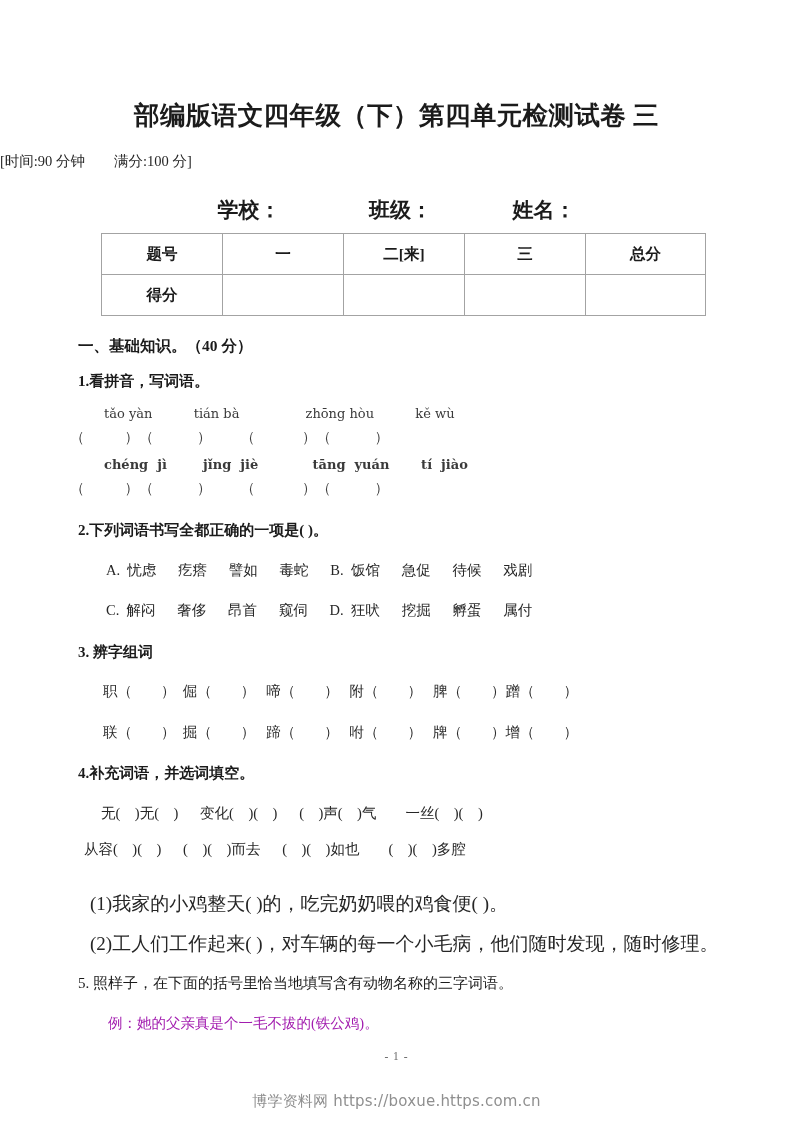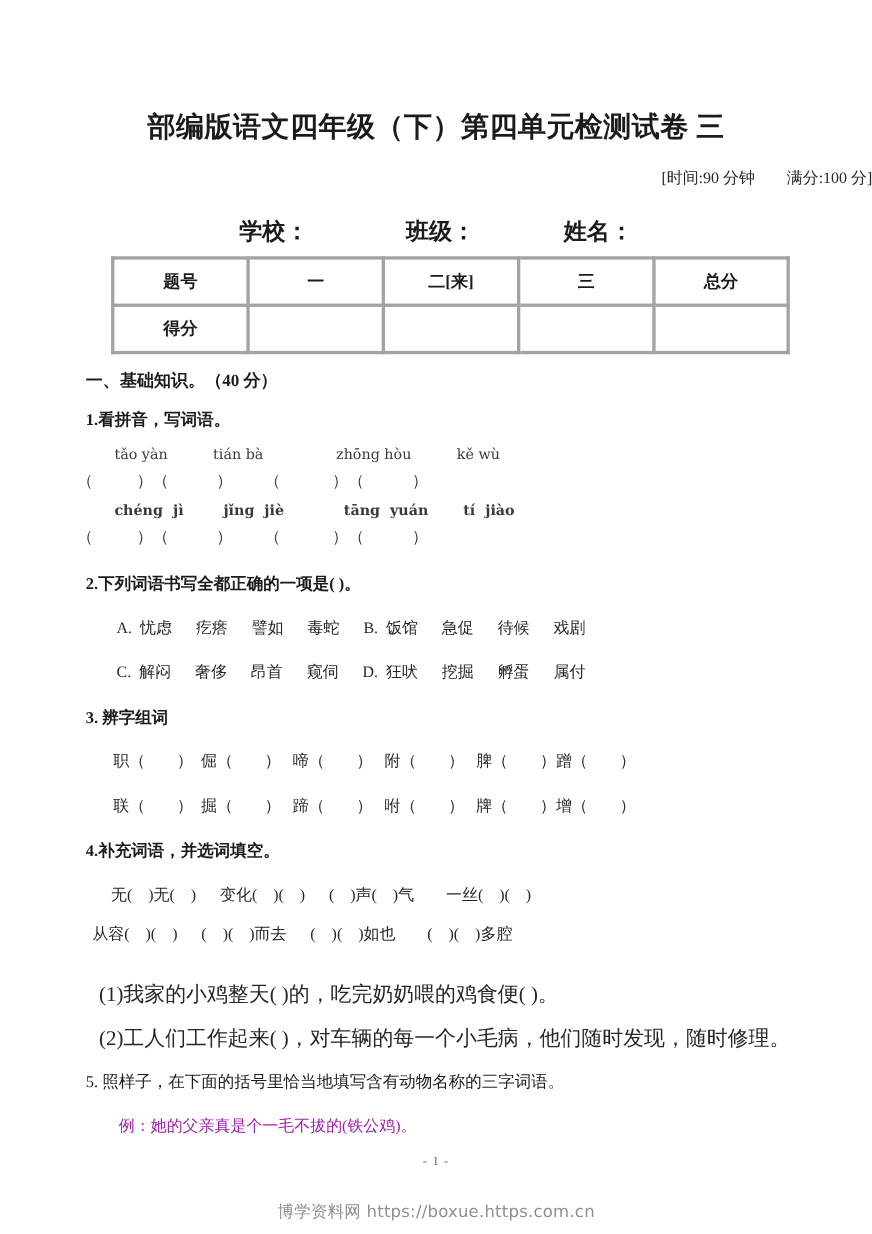--- a/index.html
+++ b/index.html
@@ -33,21 +33,21 @@
     font-size: 25.5px;
     font-weight: bold;
     letter-spacing: 0.4px;
     font-family: "Liberation Serif", "DejaVu Serif", serif;
   }
   .doc-subtitle {
     position: absolute;
     left: 0;
     top: 128px;
     width: 793px;
-    text-align: right;
+    text-align: left;
     font-size: 14.5px;
     color: #262626;
   }
 
   
   .info-line {
     position: absolute;
     left: 0;
     top: 172px;
     width: 793px;
@@ -62,21 +62,21 @@
   
   .score-table {
     position: absolute;
     left: 101px;
     top: 209px;
     width: 589px;
     border-collapse: collapse;
     table-layout: fixed;
   }
   .score-table td {
-    border: 3px solid #a3a3a3;
+    border: 1px solid #a3a3a3;
     height: 38px;
     text-align: center;
     vertical-align: middle;
     font-size: 15.5px;
     font-weight: bold;
   }
   .score-table .c0 { width: 118px; }
   .score-table .c1 { width: 118px; }
   .score-table .c2 { width: 118px; }
   .score-table .c3 { width: 118px; }

